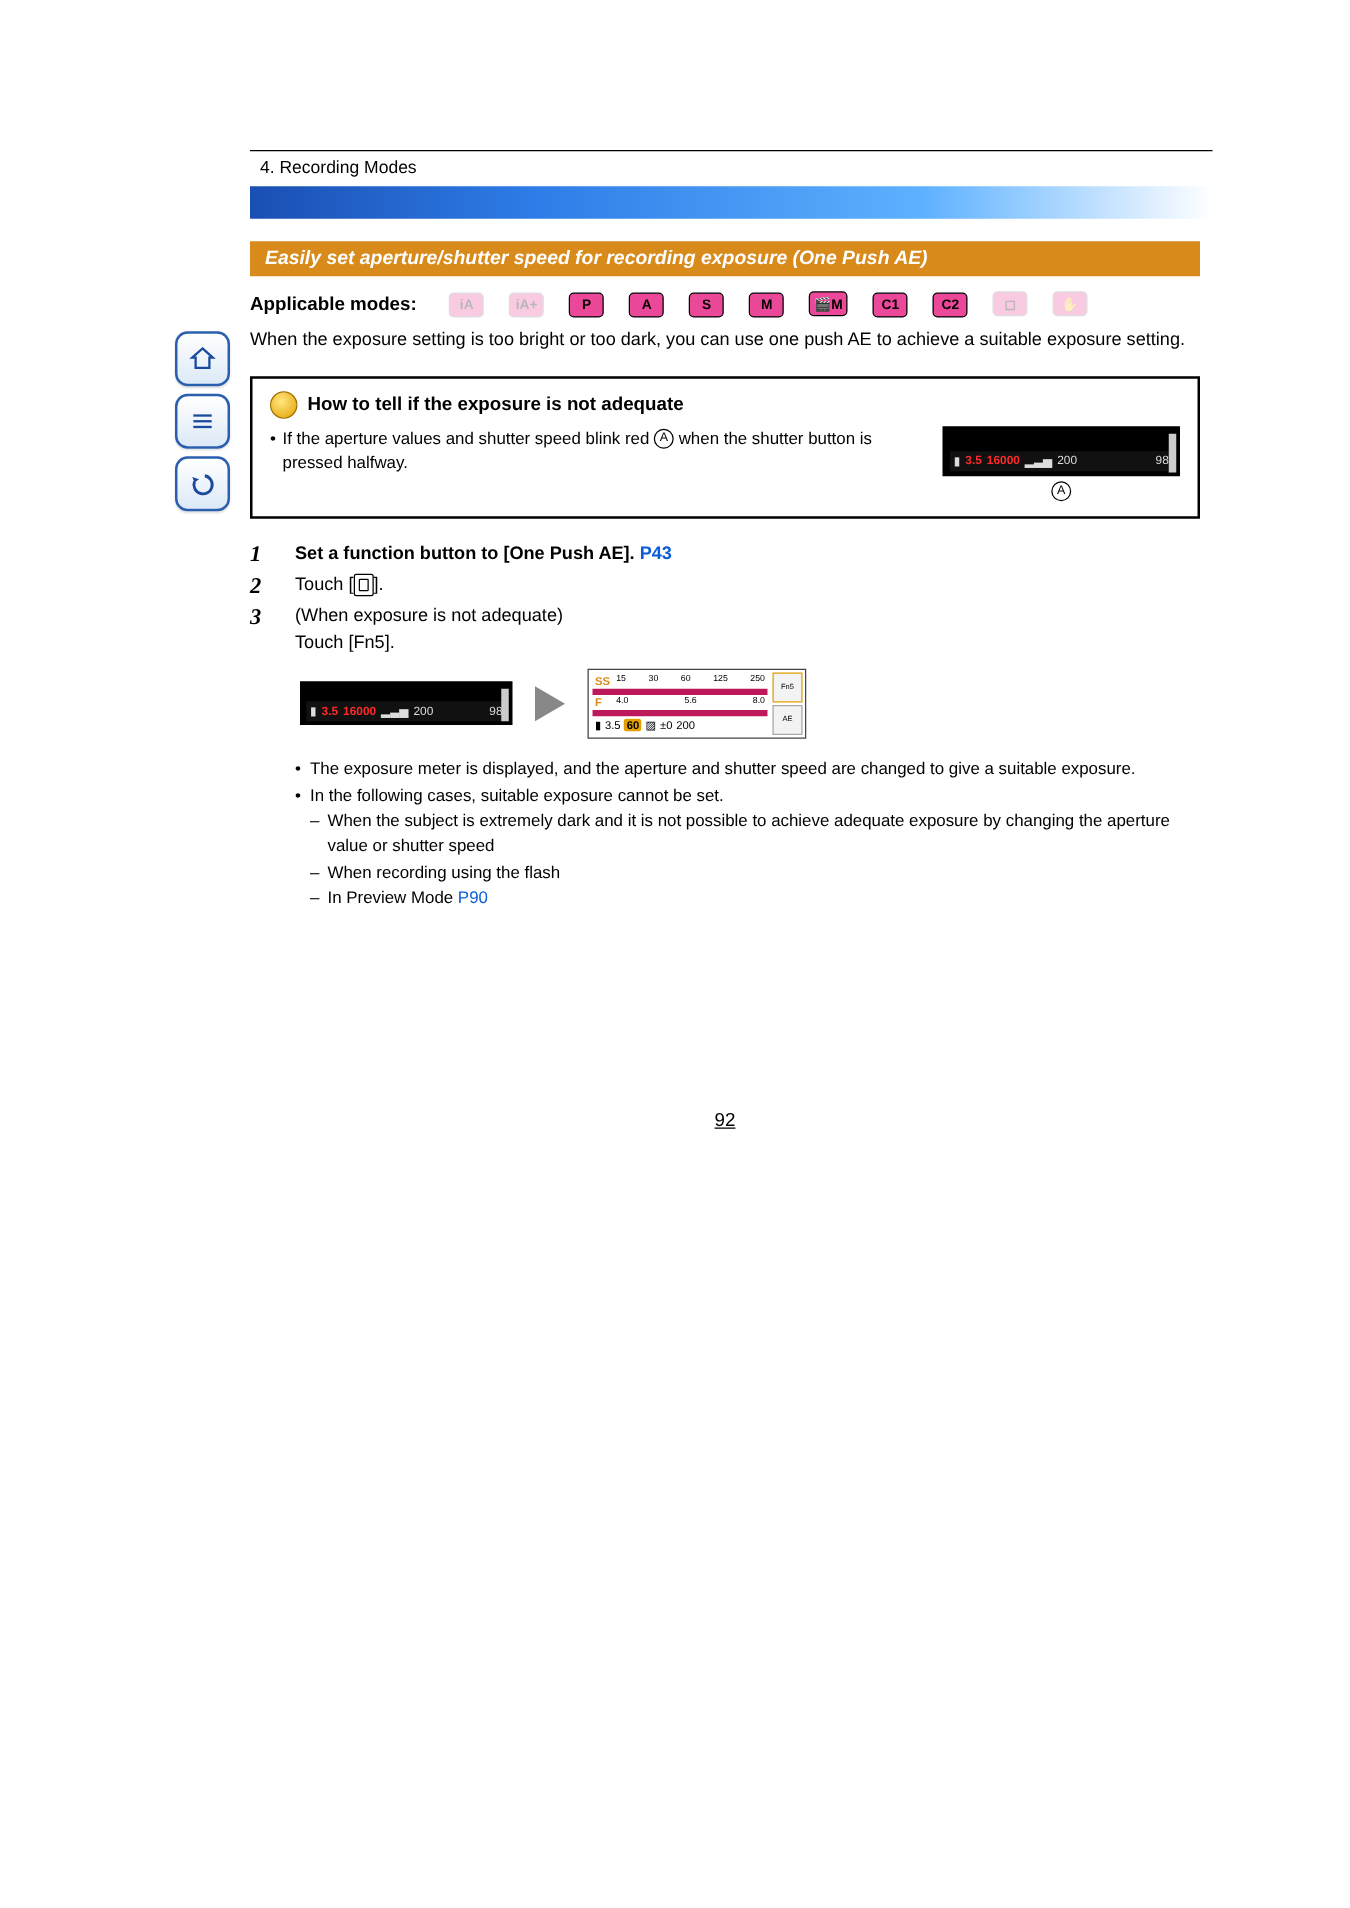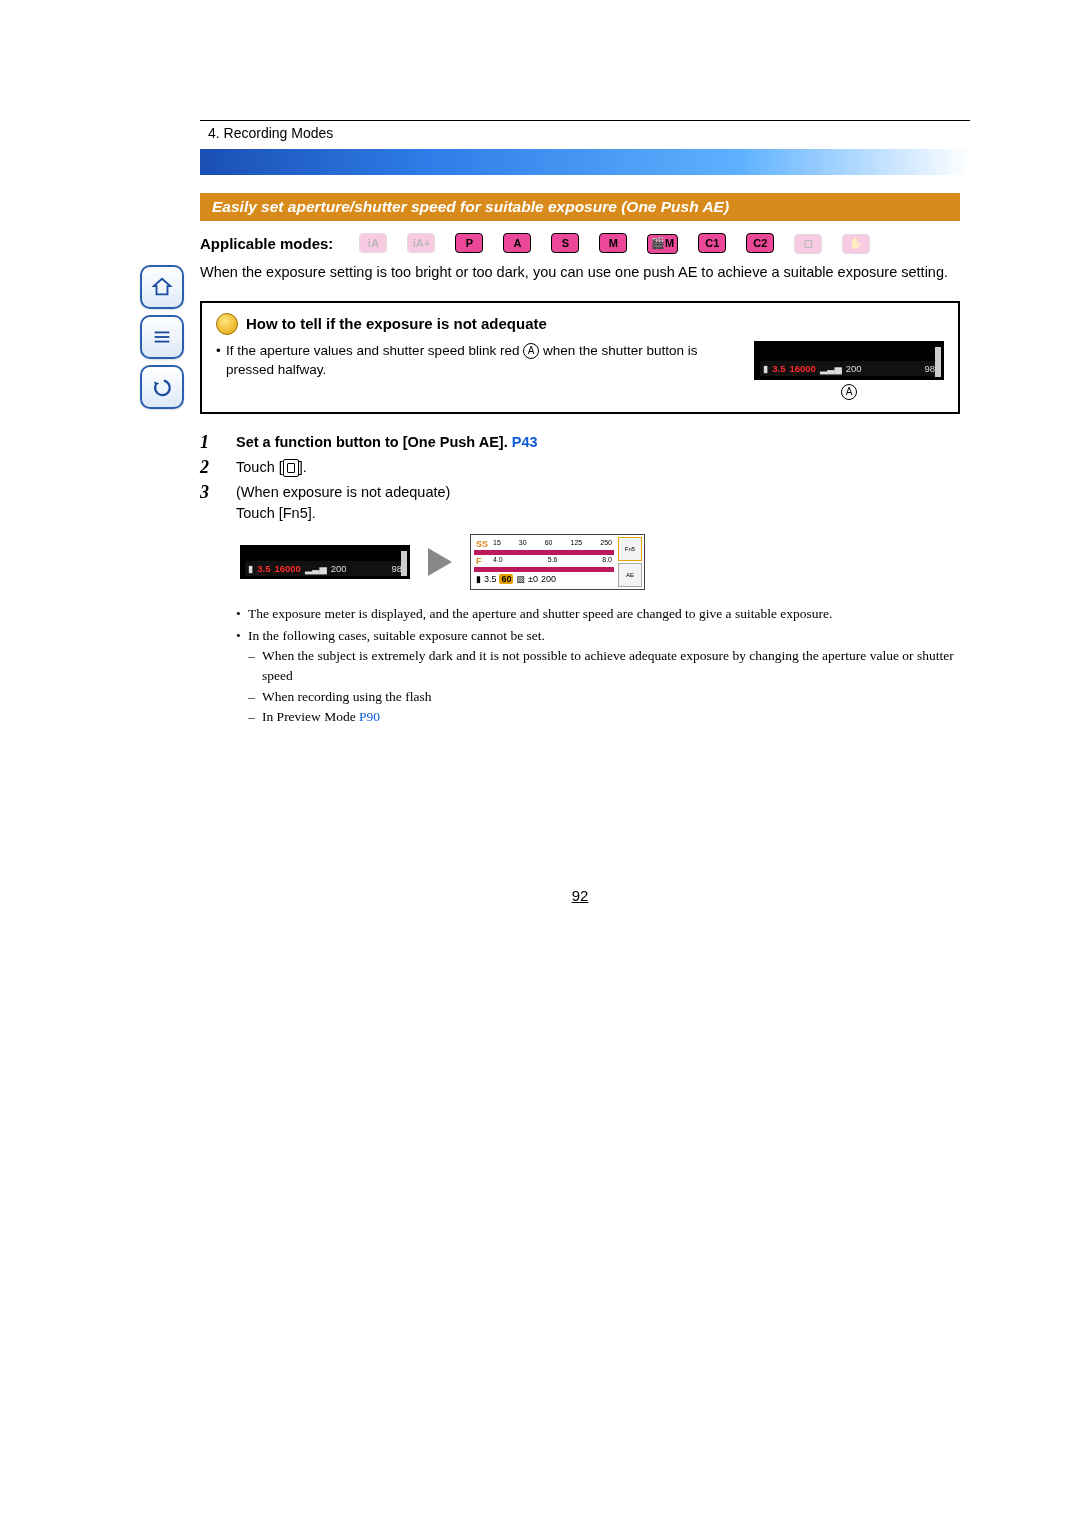--- a/index.html
+++ b/index.html
@@ -180,21 +180,21 @@
   .lcd2 .ticks { flex:1; display:flex; justify-content:space-between; font-size:7px;}
   .lcd2 .bot { display:flex; gap:3px; padding:2px; align-items:center;}
   .lcd2-side {
     position:absolute; right:2px; top:2px; bottom:2px; width:24px;
     display:flex; flex-direction:column; gap:2px;
   }
   .side-btn { flex:1; border:1px solid #aaa; background:#f3f3f3; font-size:6px; display:flex;align-items:center;justify-content:center;}
   .side-btn.hl { border-color:#e5a000; border-width:1.5px;}
   .notes { font-size: 13.5px; line-height:1.5; margin-left: 36px;}
   .notes ul { list-style:none; padding:0; margin:0;}
-  .notes > ul > li { position:relative; padding-left:12px; margin-bottom:2px;font-family:Liberation Serif, serif;}
+  .notes > ul > li { position:relative; padding-left:12px; margin-bottom:2px;}
   .notes > ul > li::before { content:"•"; position:absolute; left:0;}
   .dash-list { list-style:none; padding:0; margin:0 0 0 12px;}
   .dash-list li { position:relative; padding-left:14px;}
   .dash-list li::before { content:"–"; position:absolute; left:0;}
   .page-num { text-align:center; font-size:15px; margin-top:160px; text-decoration: underline;}
 </style>
 </head>
 <body>
 
 <div class="page">
@@ -219,21 +219,21 @@
         </svg>
     </div>
   </div>
 
   <div class="header-bar">
     <div class="header-top">4. Recording Modes</div>
     <div class="blue-band"></div>
   </div>
 
   <div class="content">
-    <div class="section-title">Easily set aperture/shutter speed for suitable exposure (One Push AE)</div>
+    <div class="section-title">Easily set aperture/shutter speed for recording exposure (One Push AE)</div>
 
     <div class="modes-row">
       <span>Applicable modes:</span>
       <span id="modes-container"><span class="mode-icon dim">iA</span><span class="mode-icon dim">iA+</span><span class="mode-icon">P</span><span class="mode-icon">A</span><span class="mode-icon">S</span><span class="mode-icon">M</span><span class="mode-icon">🎬M</span><span class="mode-icon">C1</span><span class="mode-icon">C2</span><span class="mode-icon dim">◻</span><span class="mode-icon dim">✋</span></span>
     </div>
 
     <div class="intro-text">When the exposure setting is too bright or too dark, you can use one push AE to achieve a suitable exposure setting.</div>
 
     <div class="tip-box">
       <div class="tip-header">

